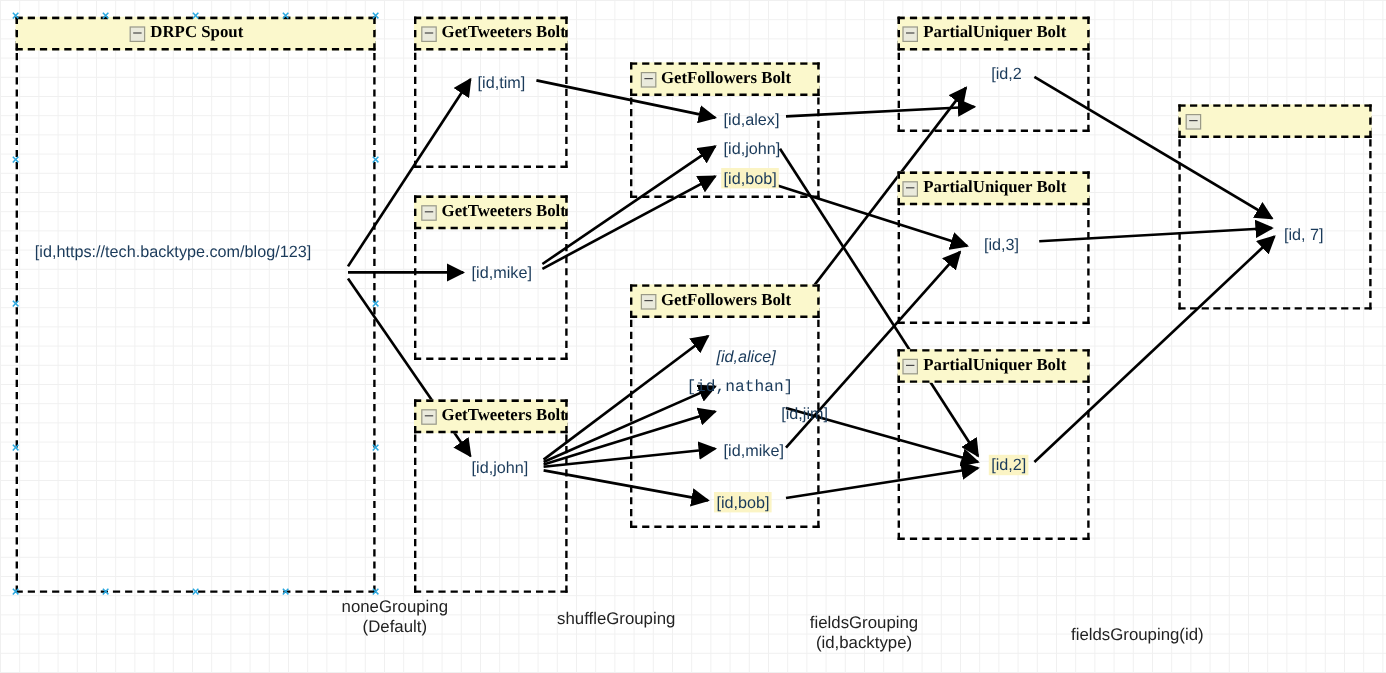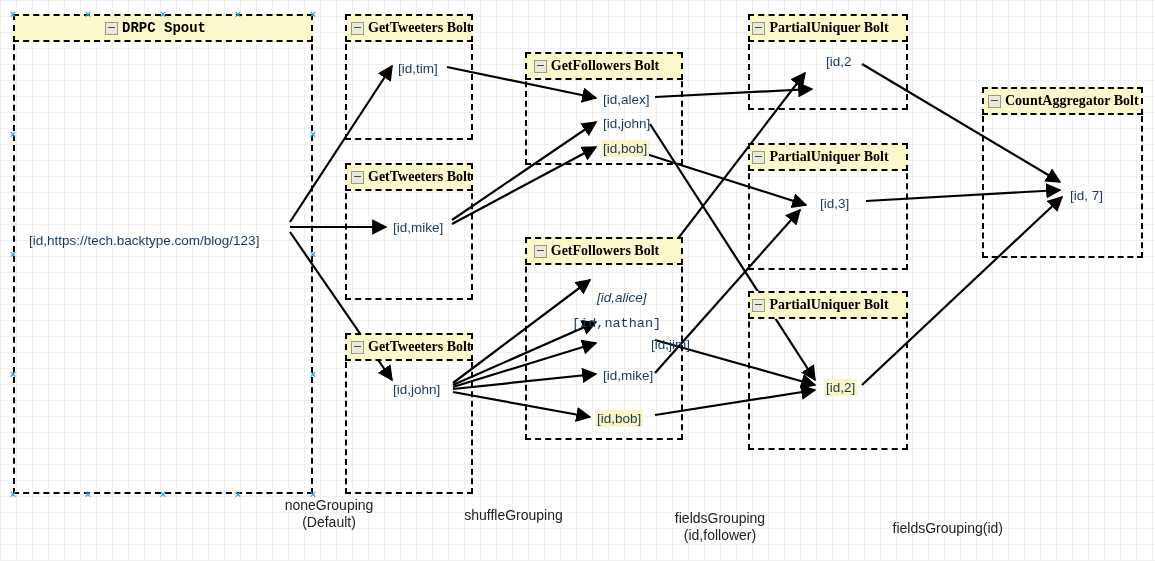--- a/index.html
+++ b/index.html
@@ -140,21 +140,21 @@
         <line x1="655" y1="373" x2="800" y2="210" stroke="#000000" stroke-width="2.2" marker-end="url(#arrow)"></line>
         <line x1="655" y1="415" x2="815" y2="390" stroke="#000000" stroke-width="2.2" marker-end="url(#arrow)"></line>
         <line x1="862" y1="64" x2="1060" y2="182" stroke="#000000" stroke-width="2.2" marker-end="url(#arrow)"></line>
         <line x1="866" y1="201" x2="1060" y2="190" stroke="#000000" stroke-width="2.2" marker-end="url(#arrow)"></line>
         <line x1="862" y1="385" x2="1062" y2="197" stroke="#000000" stroke-width="2.2" marker-end="url(#arrow)"></line>
       </g>
   </svg>
 
   <div id="groups-layer">
       <div class="group" style="left: 13px; top: 14px; width: 300px; height: 480px;">
-        <div class="grp-title center" style="width: 300px; font-family: Liberation Mono, monospace;">
+        <div class="grp-title center" style="width: 300px;">
           <span class="collapse-box"></span>
           <span class="t">DRPC Spout</span>
           <span style="width: 19px; min-width: 19px;"></span>
         </div>
       </div>
       <div class="group" style="left: 345px; top: 14px; width: 128px; height: 126px;">
         <div class="grp-title" style="width: 128px;">
           <span class="collapse-box"></span>
           <span class="t">GetTweeters Bolt</span>
         </div>
@@ -202,26 +202,25 @@
       <div class="group" style="left: 748px; top: 291px; width: 160px; height: 159px;">
         <div class="grp-title center" style="width: 160px;">
           <span class="collapse-box"></span>
           <span class="t">PartialUniquer Bolt</span>
           <span style="width: 19px; min-width: 19px;"></span>
         </div>
       </div>
       <div class="group" style="left: 982px; top: 87px; width: 161px; height: 171px;">
         <div class="grp-title" style="width: 161px;">
           <span class="collapse-box"></span>
-          <span class="t">CountAggregator Bolt</span>
         </div>
       </div>
     </div>
   <div id="tuples-layer">
-      <div class="tuple" style="left: 27px; top: 232px;">[id,https://tech.backtype.com/blog/123]</div>
+      <div class="tuple" style="left: 27px; top: 201px;">[id,https://tech.backtype.com/blog/123]</div>
       <div class="tuple" style="left: 396px; top: 60px;">[id,tim]</div>
       <div class="tuple" style="left: 391px; top: 219px;">[id,mike]</div>
       <div class="tuple" style="left: 391px; top: 381px;">[id,john]</div>
       <div class="tuple" style="left: 601px; top: 91px;">[id,alex]</div>
       <div class="tuple" style="left: 601px; top: 115px;">[id,john]</div>
       <div class="tuple hl" style="left: 601px; top: 140px;">[id,bob]</div>
       <div class="tuple" style="left: 595px; top: 289px; font-style: italic;">[id,alice]</div>
       <div class="tuple" style="left: 570px; top: 315px; font-family: Liberation Mono, monospace;">[id,nathan]</div>
       <div class="tuple" style="left: 605px; top: 336px; margin-left: 44px;">[id,jim]</div>
       <div class="tuple" style="left: 601px; top: 367px;">[id,mike]</div>
@@ -234,21 +233,21 @@
   <div id="labels-layer">
       <div class="grouping-label" style="left: 274px; top: 497px; width: 110px;">
         <div>noneGrouping</div>
         <div>(Default)</div>
       </div>
       <div class="grouping-label" style="left: 456px; top: 507px; width: 115px;">
         <div>shuffleGrouping</div>
       </div>
       <div class="grouping-label" style="left: 665px; top: 510px; width: 110px;">
         <div>fieldsGrouping</div>
-        <div>(id,follower)</div>
+        <div>(id,backtype)</div>
       </div>
       <div class="grouping-label" style="left: 868px; top: 520px; width: 135px; text-align: right;">
         <div>fieldsGrouping(id)</div>
       </div>
     </div>
   <div id="handles-layer">
       <div class="handle" style="left: 13px; top: 14px;"></div>
       <div class="handle" style="left: 88px; top: 14px;"></div>
       <div class="handle" style="left: 163px; top: 14px;"></div>
       <div class="handle" style="left: 238px; top: 14px;"></div>

